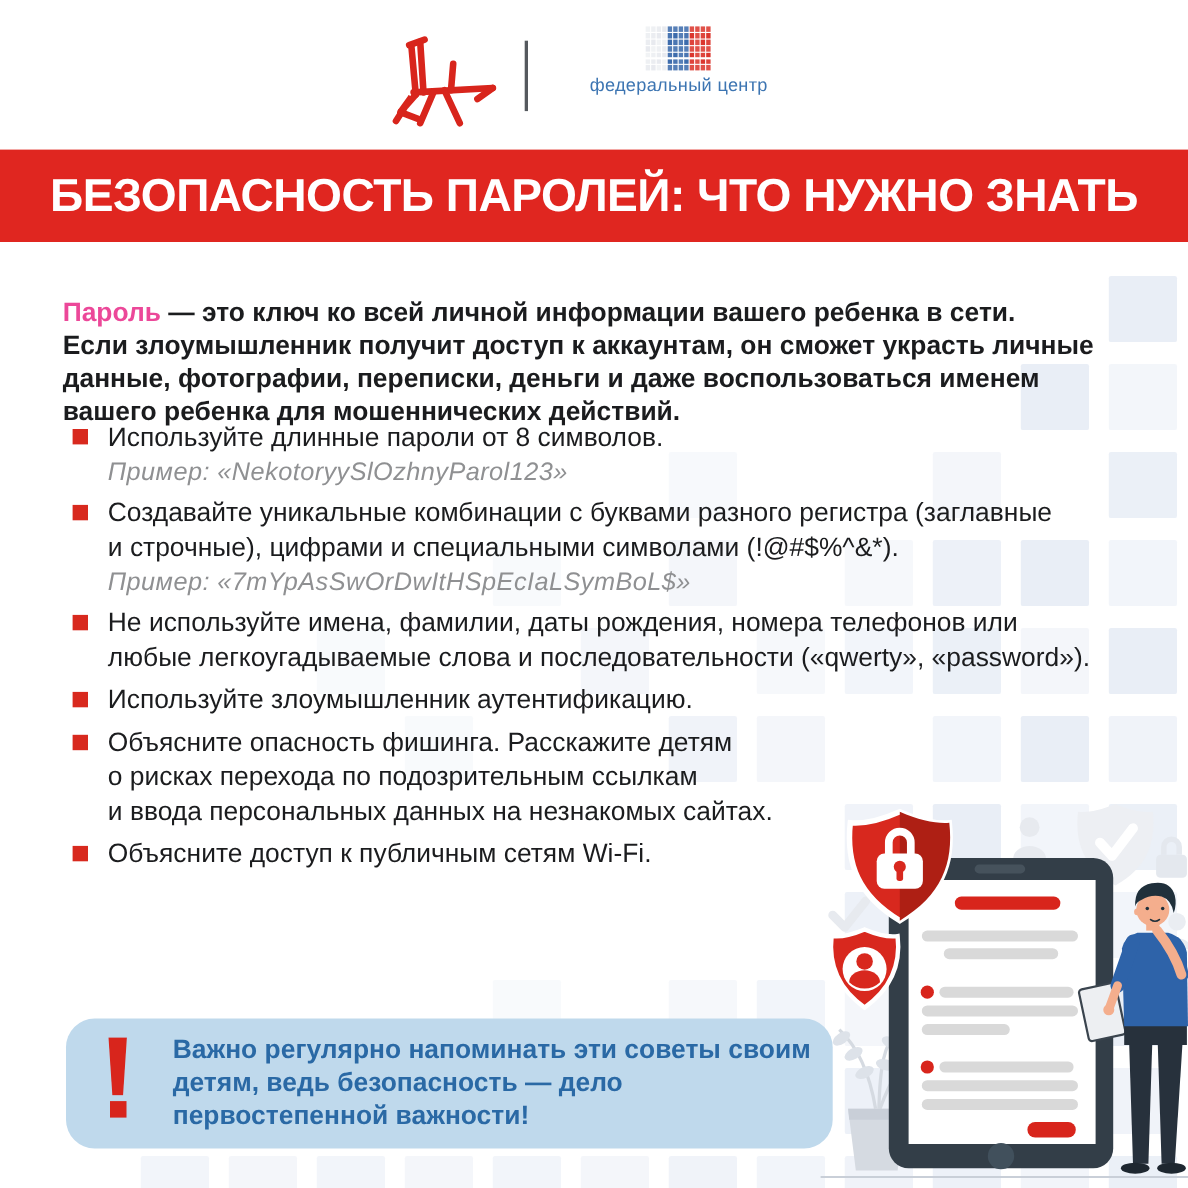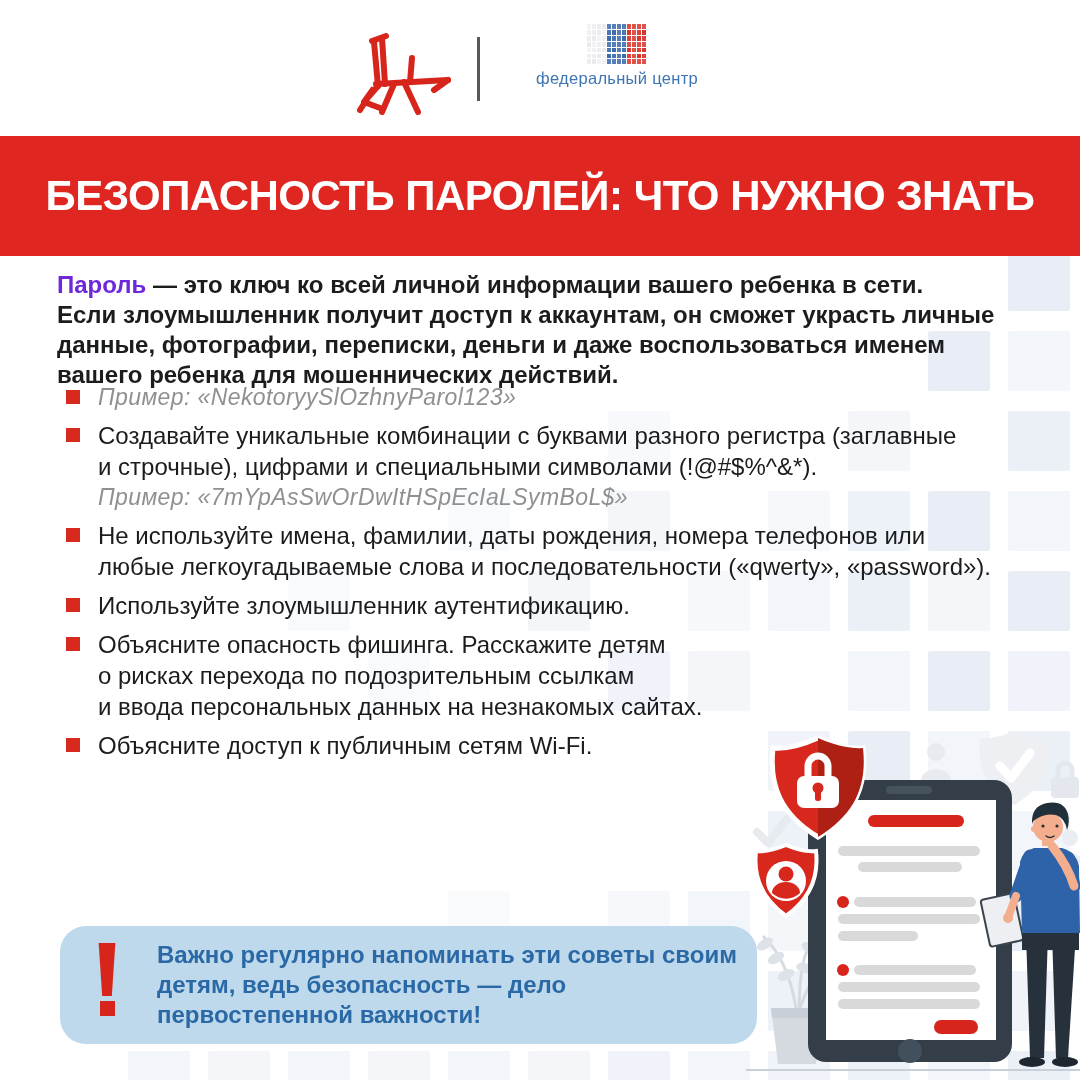--- a/index.html
+++ b/index.html
@@ -14,28 +14,28 @@
   #header{position:absolute;left:0;top:0;width:1080px;height:136px;z-index:3;}
   #horse-logo{position:absolute;left:352px;top:24px;}
   #logo-divider{position:absolute;left:477px;top:37px;width:3px;height:64px;background:#55595e;}
   #center-logo{position:absolute;left:510px;top:24px;width:214px;text-align:center;}
   #pixel-grid{position:relative;width:60px;height:41px;margin:0 auto 4px auto;}
   .gcell{position:absolute;width:4px;height:4.9px;}
   #brand-name{font-size:25px;font-weight:bold;color:#D8251C;letter-spacing:.5px;line-height:1;}
   #brand-sub{font-size:16.5px;color:#3D75B2;letter-spacing:.3px;margin-top:3px;}
 
   
-  #banner{position:absolute;left:0;top:136px;width:1080px;height:120px;background:#E02620;z-index:3;
+  #banner{position:absolute;left:0;top:136px;width:1080px;height:84px;background:#E02620;z-index:3;
           display:flex;align-items:center;justify-content:center;}
   #banner-title{color:#ffffff;font-weight:bold;font-size:42px;letter-spacing:-.5px;white-space:nowrap;}
 
   
   #intro{position:absolute;left:57px;top:246px;width:985px;z-index:3;
          font-size:24px;font-weight:bold;color:#1b1c1e;line-height:30px;white-space:pre-line;}
-  #intro .lead{color:#6d28d9;}
+  #intro .lead{color:#ec4899;}
 
   
   #tips{position:absolute;left:66px;top:382px;width:980px;z-index:3;list-style:none;margin:0;padding:0;}
   #tips li{position:relative;padding-left:32px;margin-bottom:8px;}
   .bullet-sq{position:absolute;left:0;top:8px;width:14px;height:14px;background:#D8291E;}
   .tip-text{display:block;font-size:24px;color:#1b1c1e;line-height:31px;white-space:pre-line;}
   .tip-example{display:block;font-size:23px;line-height:30px;color:#8f9092;font-style:italic;letter-spacing:.4px;white-space:pre-line;}
 
   
   #callout{position:absolute;left:60px;top:926px;width:697px;height:118px;background:#BFD9EC;border-radius:26px;z-index:3;}
@@ -226,20 +226,21 @@
 </div>
 
 <p id="intro"><span class="lead">Пароль</span><span> — это ключ ко всей личной информации вашего ребенка в сети.
 Если злоумышленник получит доступ к аккаунтам, он сможет украсть личные
 данные, фотографии, переписки, деньги и даже воспользоваться именем
 вашего ребенка для мошеннических действий.</span></p>
 
 <ul id="tips">
     <li>
       <span class="bullet-sq"></span>
+      <span class="tip-text">Используйте длинные пароли от 8 символов.</span>
       <span class="tip-example">Пример: «NekotoryySlOzhnyParol123»</span>
     </li>
     <li>
       <span class="bullet-sq"></span>
       <span class="tip-text">Создавайте уникальные комбинации с буквами разного регистра (заглавные
 и строчные), цифрами и специальными символами (!@#$%^&amp;*).</span>
       <span class="tip-example">Пример: «7mYpAsSwOrDwItHSpEcIaLSymBoL$»</span>
     </li>
     <li>
       <span class="bullet-sq"></span>

